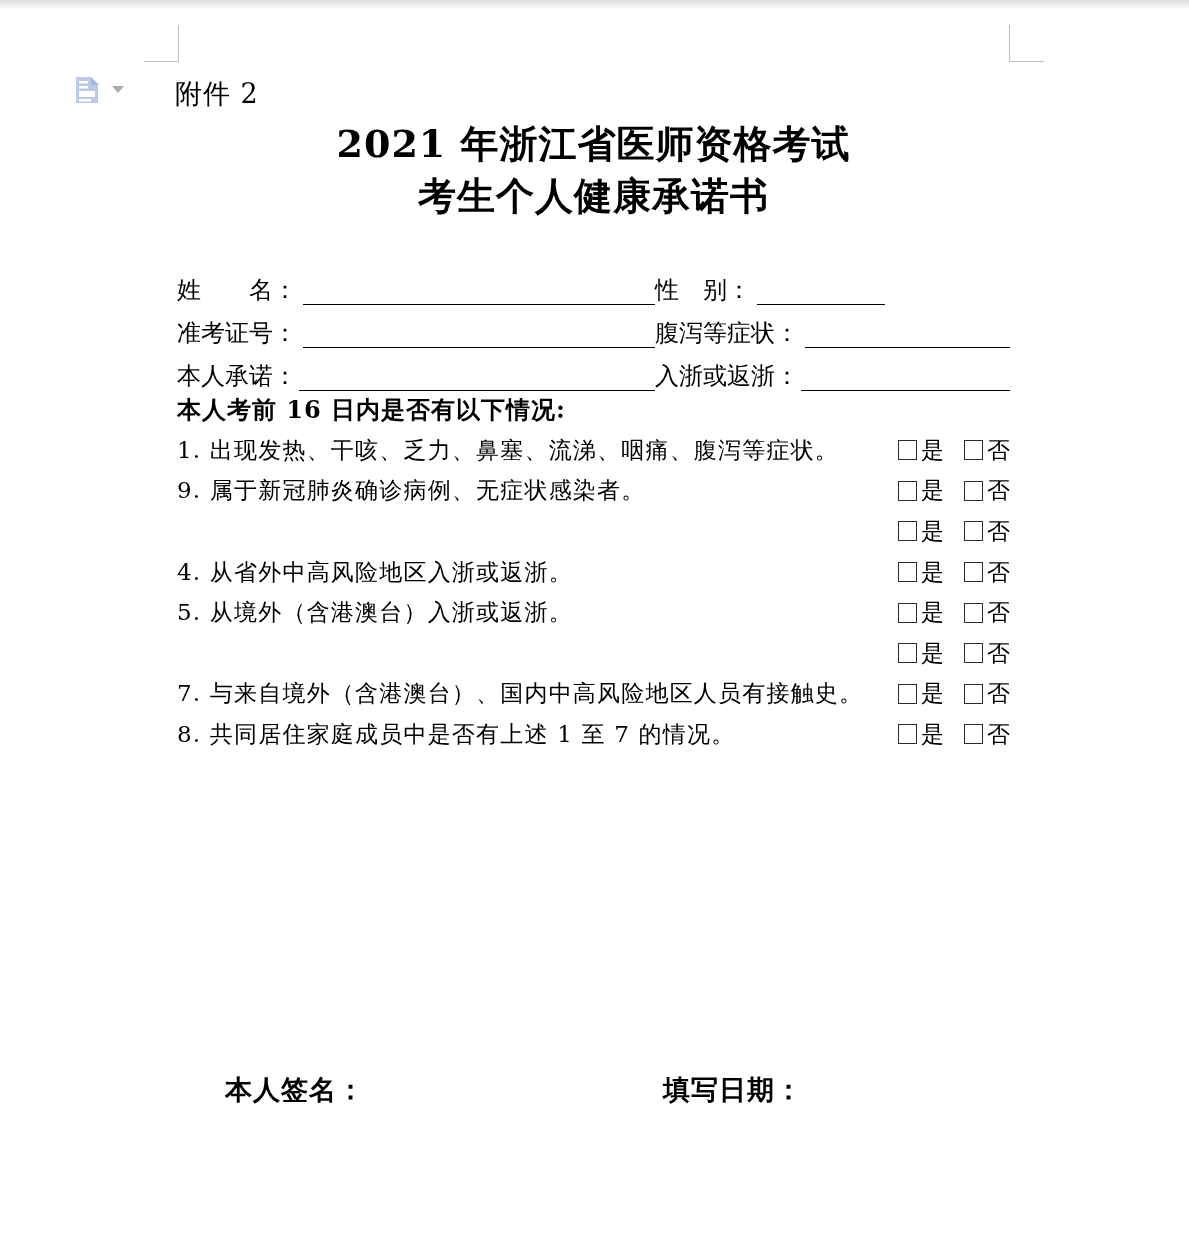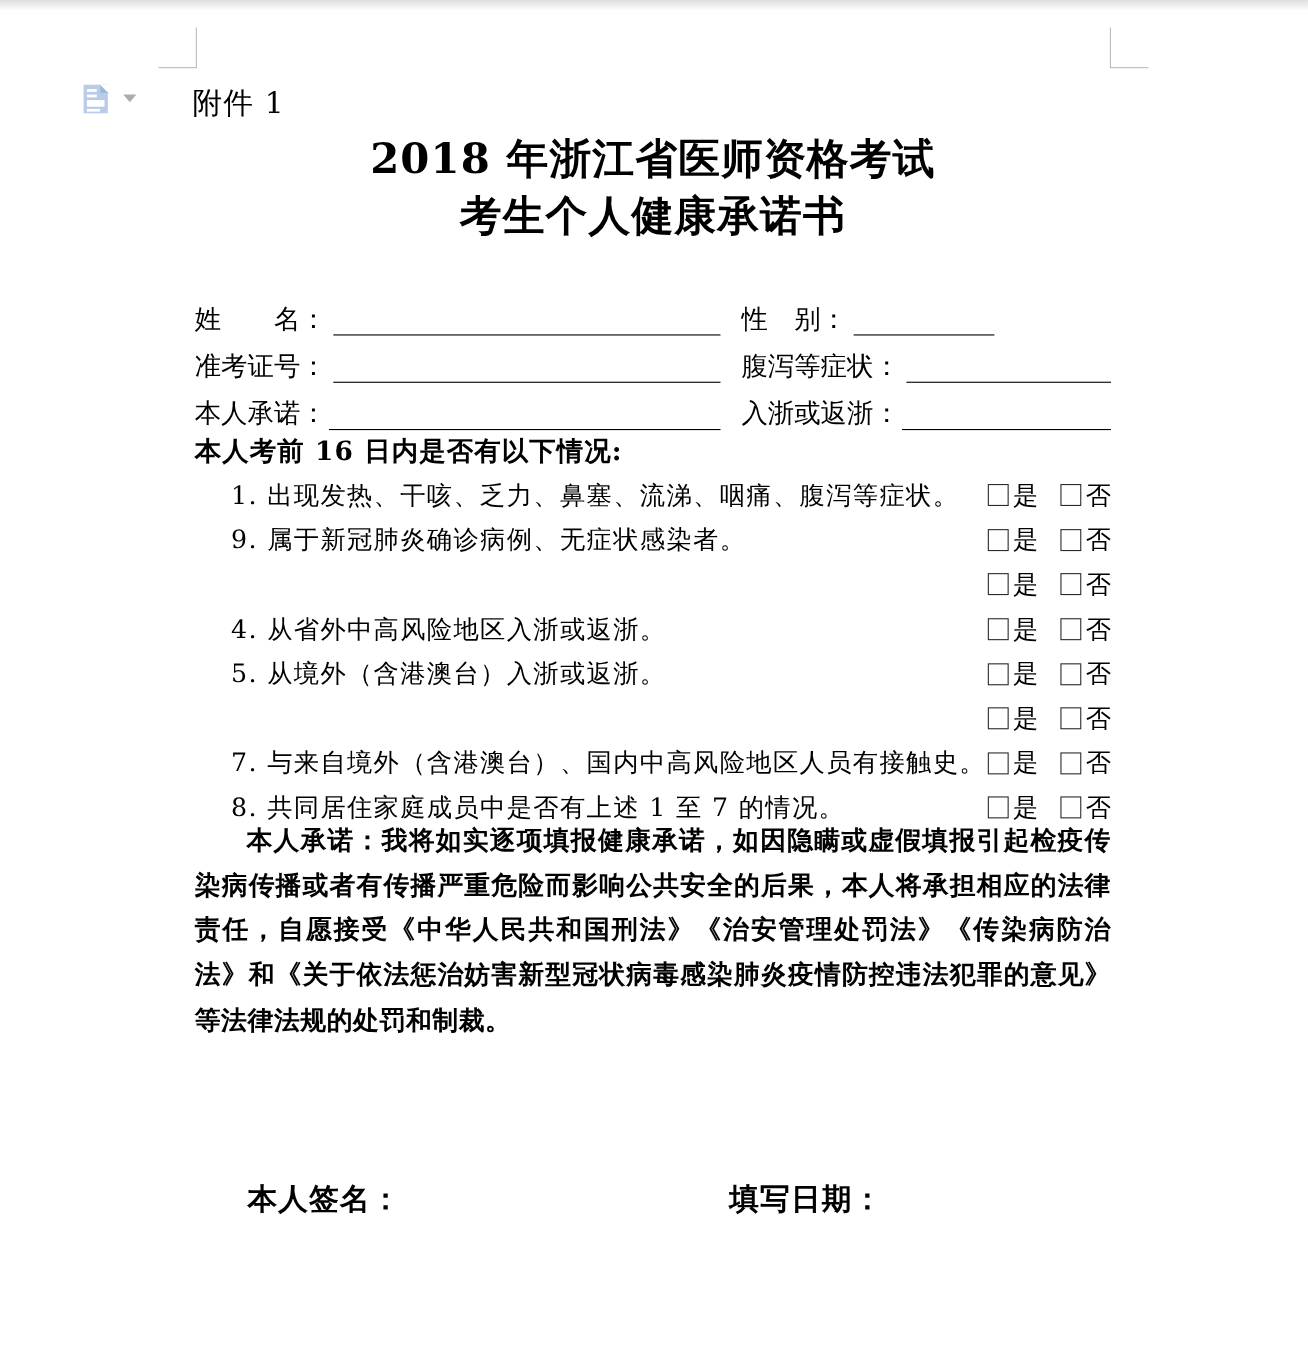--- a/index.html
+++ b/index.html
@@ -16,33 +16,33 @@
   
   .paste-btn{position:absolute;left:74px;top:74px;width:52px;height:32px;cursor:pointer;}
   .paste-btn svg{position:absolute;left:0;top:0;}
   .paste-caret{position:absolute;left:38px;top:12px;width:0;height:0;
     border-left:6px solid transparent;border-right:6px solid transparent;border-top:7px solid #a9adb3;}
   .attachment{position:absolute;left:175px;top:76px;font-size:27px;letter-spacing:1px;}
   .doc-title{position:absolute;left:177px;top:118px;width:833px;text-align:center;
     font-weight:bold;font-size:38px;line-height:52px;letter-spacing:1px;}
   
   .form-area{position:absolute;left:177px;top:262px;width:833px;}
-  .form-row{display:flex;height:43px;gap:19px;}
+  .form-row{display:flex;height:43px;}
   .cell{display:flex;align-items:flex-end;}
   .cell.l{width:478px;}
   .cell.r{flex:1;}
   .flabel{font-size:24px;white-space:pre;line-height:30px;}
   .blank{border-bottom:1px solid #000;height:30px;margin-left:6px;}
   .blank.grow{flex:1;}
   .blank.fix128{width:128px;margin-right:88px;}
   
   .chk-heading{position:absolute;left:177px;top:394px;font-size:24px;font-weight:bold;letter-spacing:1px;}
   .checklist{position:absolute;left:177px;top:430px;width:833px;}
   .chk-row{position:relative;height:40.6px;display:flex;align-items:center;}
-  .chk-text{font-size:23px;letter-spacing:1.2px;white-space:nowrap;margin-left:33px;}
+  .chk-text{font-size:23px;letter-spacing:1.2px;white-space:nowrap;}
   .yn{position:absolute;right:0;top:0;height:100%;width:112px;display:flex;align-items:center;
     justify-content:space-between;}
   .yn-opt{display:flex;align-items:center;cursor:pointer;}
   .box{display:inline-block;width:17px;height:18px;border:1.5px solid #2b2b2b;margin-right:4px;}
   .yn-lab{font-size:23px;}
   
   .commit{position:absolute;left:177px;top:744px;width:833px;font-size:23.5px;font-weight:bold;
     line-height:40.7px;text-align:justify;text-indent:2em;letter-spacing:0.5px;}
   
   .sig{position:absolute;top:1072px;font-size:27px;font-weight:bold;letter-spacing:1px;}
@@ -67,24 +67,24 @@
         <path d="M17 3 L25 11 L17 11 Z" fill="#9db7dd"></path>
         <rect x="5" y="7" width="9" height="2.5" fill="#ffffff"></rect>
         <rect x="5" y="12" width="9" height="2.5" fill="#ffffff"></rect>
         <rect x="5" y="17" width="16" height="6" fill="#ffffff"></rect>
         <rect x="5" y="25" width="12" height="2.5" fill="#ffffff"></rect>
       </svg>
     </span>
     <span class="paste-caret"></span>
   </div>
 
-  <div class="attachment">附件 1</div>
+  <div class="attachment">附件 2</div>
 
   <div class="doc-title">
-    <div>2018 年浙江省医师资格考试</div>
+    <div>2021 年浙江省医师资格考试</div>
     <div>考生个人健康承诺书</div>
   </div>
 
   <div class="form-area">
     <div class="form-row">
       <div class="cell l">
         <span class="flabel">姓　　名：</span>
         <span class="blank grow"></span>
       </div>
       <div class="cell r">
@@ -223,18 +223,17 @@
           </span>
         <span class="yn-opt">
             <span class="box"></span>
             <span class="yn-lab">否</span>
           </span>
       </span>
     </div>
 
   </div>
 
-  <div class="commit">本人承诺：我将如实逐项填报健康承诺，如因隐瞒或虚假填报引起检疫传染病传播或者有传播严重危险而影响公共安全的后果，本人将承担相应的法律责任，自愿接受《中华人民共和国刑法》《治安管理处罚法》《传染病防治法》和《关于依法惩治妨害新型冠状病毒感染肺炎疫情防控违法犯罪的意见》等法律法规的处罚和制裁。</div>
 
   <div class="sig name">本人签名：</div>
   <div class="sig date">填写日期：</div>
 
 </div>
 
 </body></html>

